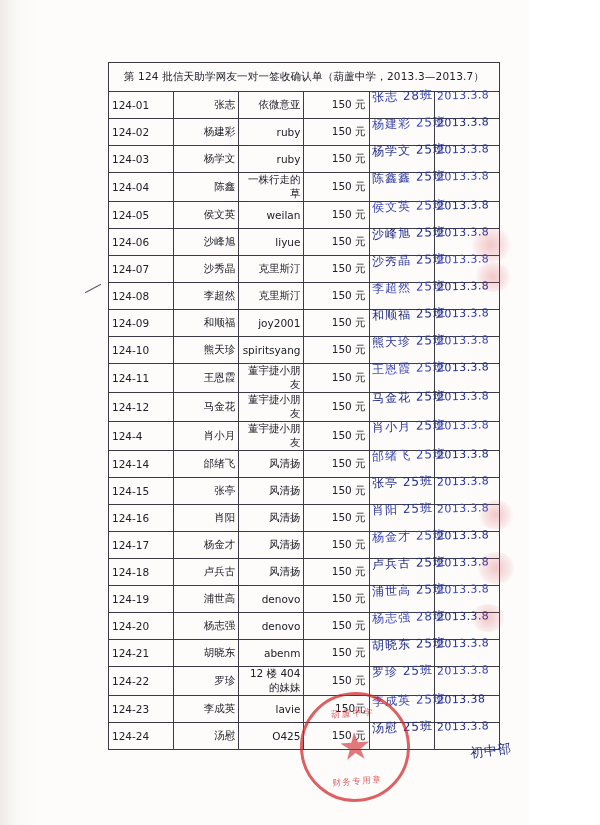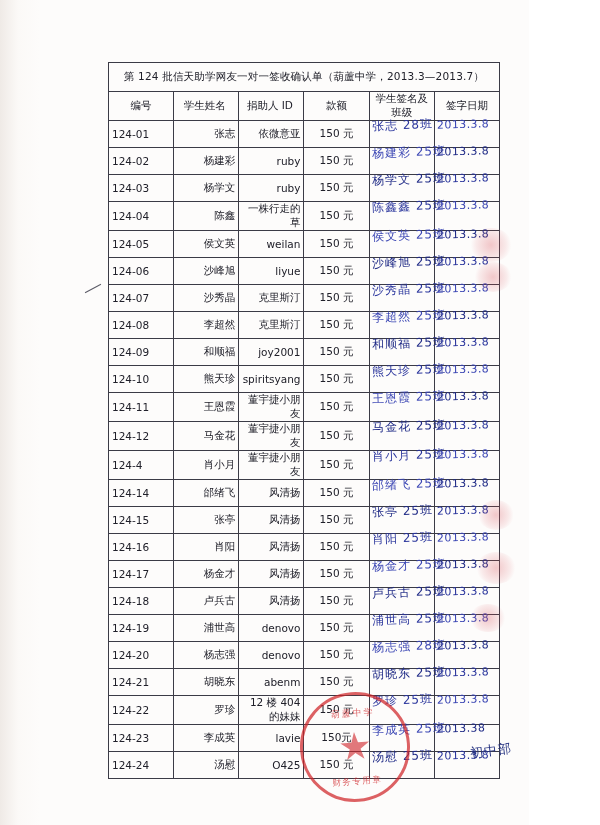--- a/index.html
+++ b/index.html
@@ -58,21 +58,21 @@
     color: #1b1b24;
   }
   .hdr td {
     text-align: center;
     font-size: 10.5px;
     height: 24px !important;
   }
   .c-id { width: 52px; text-align: left; }
   .c-name { width: 58px; text-align: right; padding-left: 6px; }
   .c-donor { width: 86px; text-align: right; padding-left: 6px; }
-  .c-amt { width: 44px; text-align: center; }
+  .c-amt { width: 44px; text-align: right; }
   .c-sign { width: 86px; }
   .c-date { width: 66px; }
   .hdr .c-name, .hdr .c-donor { text-align: center; padding-left: 0; }
 
   
   .hw {
     position: absolute;
     font-family: "DejaVu Sans", sans-serif;
     color: #2f3ca8;
     white-space: nowrap;
@@ -173,28 +173,20 @@
 <div class="page">
   <div class="scan-tint"></div>
   <div class="edge-mark"></div>
 
   <div class="doc">
     <table class="grid">
       <tbody id="table-body">
         <tr>
           <td class="title-cell" colspan="6">第 124 批信天助学网友一对一签收确认单（葫蘆中学，2013.3—2013.7）</td>
         </tr>
-        <tr class="hdr">
-          <td class="c-id">编号</td>
-          <td class="c-name">学生姓名</td>
-          <td class="c-donor">捐助人 ID</td>
-          <td class="c-amt">款额</td>
-          <td class="c-sign">学生签名及班级</td>
-          <td class="c-date">签字日期</td>
-        </tr>
       <tr>
             <td class="c-id">124-01</td>
             <td class="c-name">张志</td>
             <td class="c-donor">依微意亚</td>
             <td class="c-amt">150 元</td>
             <td class="c-sign">
               <span class="hw hw-sign hw-ink-a">张志  28班</span>
             </td>
             <td class="c-date">
               <span class="hw hw-date hw-ink-b">2013.3.8</span>

